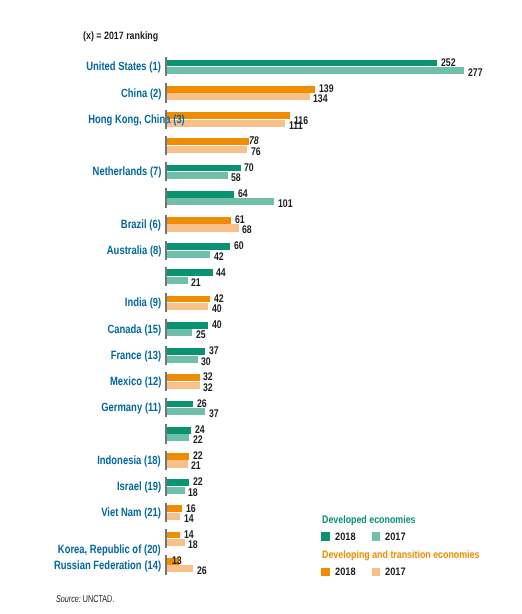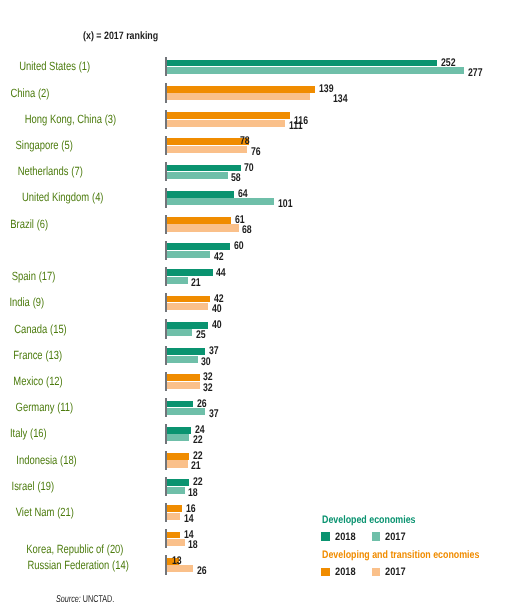--- a/index.html
+++ b/index.html
@@ -9,21 +9,21 @@
   .page{position:relative;width:522px;height:614px;background:#fff;}
   .cond{display:inline-block;transform-origin:left top;-webkit-font-smoothing:antialiased;filter:opacity(1);}
   .note{position:absolute;left:82.7px;top:30.4px;font-size:10.7px;font-weight:bold;color:#1d1d1d;}
   .note .cond{transform:scaleX(0.83);}
   .plot{position:absolute;left:0;top:0;width:522px;height:614px;}
   .grp{position:absolute;left:0;width:522px;}
   .tick{position:absolute;width:1.6px;background:#72757a;}
   .bar{position:absolute;left:165.2px;}
   .vlab{position:absolute;font-size:11.2px;font-weight:bold;color:#1d1d1d;white-space:nowrap;}
   .vlab .cond{transform:scaleX(0.78);}
-  .clab{position:absolute;left:0;width:161.1px;font-size:12px;font-weight:normal;color:#4d7c0f;white-space:nowrap;text-align:left;}
+  .clab{position:absolute;left:0;width:161.1px;font-size:12px;font-weight:bold;color:#0369a1;white-space:nowrap;text-align:right;}
   .clab .cond{transform-origin:right top;transform:scaleX(0.787);}
   .rank{font-size:11.9px;margin-left:0.2px;}
   .legend{position:absolute;}
   .lg-title{position:absolute;font-size:10.8px;font-weight:bold;white-space:nowrap;}
   .lg-title .cond{transform:scaleX(0.82);}
   .sw{position:absolute;width:8.6px;height:8.6px;}
   .lg-item{position:absolute;font-size:10.8px;font-weight:bold;color:#1d1d1d;white-space:nowrap;}
   .lg-item .cond{transform:scaleX(0.855);}
   .source{position:absolute;left:56.3px;top:593.5px;font-size:10px;color:#1d1d1d;white-space:nowrap;}
   .source .cond{transform:scaleX(0.72);}
@@ -40,77 +40,75 @@
         <div class="vlab" style="left: 440.61px; top: -0.4px;"><span class="cond">252</span></div>
         <div class="bar" style="top: 9.9px; height: 7.2px; background: rgb(111, 191, 169); width: 298.77px;"></div>
         <div class="vlab" style="left: 467.57px; top: 9.9px;"><span class="cond">277</span></div>
         <div class="clab" style="top: 2.2px;"><span class="cond"><span>United States</span> <span class="rank">(1)</span></span></div>
         <div class="tick" style="left: 165px; top: 0px; height: 19.3px;"></div>
       </div>
       <div class="grp" style="top: 83.42px; height: 19.3px;">
         <div class="bar" style="top: 2.5px; height: 6.8px; background: rgb(240, 140, 0); width: 149.93px;"></div>
         <div class="vlab" style="left: 318.73px; top: -0.4px;"><span class="cond">139</span></div>
         <div class="bar" style="top: 9.9px; height: 7.2px; background: rgb(250, 192, 138); width: 144.53px;"></div>
-        <div class="vlab" style="left: 313.33px; top: 9.9px; margin-left: 20px;"><span class="cond">134</span></div>
+        <div class="vlab" style="left: 313.33px; top: 9.9px;"><span class="cond">134</span></div>
         <div class="clab" style="top: 2.2px;"><span class="cond"><span>China</span> <span class="rank">(2)</span></span></div>
         <div class="tick" style="left: 165px; top: 0px; height: 19.3px;"></div>
       </div>
       <div class="grp" style="top: 109.64px; height: 19.3px;">
         <div class="bar" style="top: 2.5px; height: 6.8px; background: rgb(240, 140, 0); width: 125.12px;"></div>
         <div class="vlab" style="left: 293.92px; top: -0.4px; margin-top: 6px;"><span class="cond">116</span></div>
         <div class="bar" style="top: 9.9px; height: 7.2px; background: rgb(250, 192, 138); width: 119.72px;"></div>
         <div class="vlab" style="left: 288.52px; top: 9.9px;"><span class="cond">111</span></div>
-        <div class="clab" style="top: 2.2px;"><span class="cond"><span>Hong Kong, China</span> <span class="rank">(3)</span></span></div>
+        <div class="clab" style="top: 2.2px; padding-left: 24px;"><span class="cond"><span>Hong Kong, China</span> <span class="rank">(3)</span></span></div>
         <div class="tick" style="left: 165px; top: 0px; height: 19.3px;"></div>
       </div>
       <div class="grp" style="top: 135.86px; height: 19.3px;">
         <div class="bar" style="top: 2.5px; height: 6.8px; background: rgb(240, 140, 0); width: 84.13px;"></div>
-        <div class="vlab" style="left: 240px; top: -0.4px;"><span class="cond">78</span></div>
+        <div class="vlab" style="left: 249px; top: -0.4px; font-style: italic;"><span class="cond">78</span></div>
         <div class="bar" style="top: 9.9px; height: 7.2px; background: rgb(250, 192, 138); width: 81.97px;"></div>
         <div class="vlab" style="left: 250.77px; top: 9.9px;"><span class="cond">76</span></div>
-        <div class="clab" style="top: 2.2px;"><span class="cond"><span>Singapore</span> <span class="rank">(5)</span></span></div>
         <div class="tick" style="left: 165px; top: 0px; height: 19.3px;"></div>
       </div>
       <div class="grp" style="top: 162.08px; height: 19.3px;">
         <div class="bar" style="top: 2.5px; height: 6.8px; background: rgb(10, 147, 112); width: 75.5px;"></div>
         <div class="vlab" style="left: 244.3px; top: -0.4px;"><span class="cond">70</span></div>
         <div class="bar" style="top: 9.9px; height: 7.2px; background: rgb(111, 191, 169); width: 62.56px;"></div>
         <div class="vlab" style="left: 231.36px; top: 9.9px;"><span class="cond">58</span></div>
         <div class="clab" style="top: 2.2px;"><span class="cond"><span>Netherlands</span> <span class="rank">(7)</span></span></div>
         <div class="tick" style="left: 165px; top: 0px; height: 19.3px;"></div>
       </div>
       <div class="grp" style="top: 188.3px; height: 19.3px;">
         <div class="bar" style="top: 2.5px; height: 6.8px; background: rgb(10, 147, 112); width: 69.03px;"></div>
         <div class="vlab" style="left: 237.83px; top: -0.4px;"><span class="cond">64</span></div>
         <div class="bar" style="top: 9.9px; height: 7.2px; background: rgb(111, 191, 169); width: 108.94px;"></div>
         <div class="vlab" style="left: 277.74px; top: 9.9px;"><span class="cond">101</span></div>
-        <div class="clab" style="top: 2.2px;"><span class="cond"><span>United Kingdom</span> <span class="rank">(4)</span></span></div>
         <div class="tick" style="left: 165px; top: 0px; height: 19.3px;"></div>
       </div>
       <div class="grp" style="top: 214.52px; height: 19.3px;">
         <div class="bar" style="top: 2.5px; height: 6.8px; background: rgb(240, 140, 0); width: 65.79px;"></div>
         <div class="vlab" style="left: 234.59px; top: -0.4px;"><span class="cond">61</span></div>
         <div class="bar" style="top: 9.9px; height: 7.2px; background: rgb(250, 192, 138); width: 73.34px;"></div>
         <div class="vlab" style="left: 242.14px; top: 9.9px;"><span class="cond">68</span></div>
         <div class="clab" style="top: 2.2px;"><span class="cond"><span>Brazil</span> <span class="rank">(6)</span></span></div>
         <div class="tick" style="left: 165px; top: 0px; height: 19.3px;"></div>
       </div>
       <div class="grp" style="top: 240.74px; height: 19.3px;">
         <div class="bar" style="top: 2.5px; height: 6.8px; background: rgb(10, 147, 112); width: 64.72px;"></div>
         <div class="vlab" style="left: 233.52px; top: -0.4px;"><span class="cond">60</span></div>
         <div class="bar" style="top: 9.9px; height: 7.2px; background: rgb(111, 191, 169); width: 45.3px;"></div>
         <div class="vlab" style="left: 214.1px; top: 9.9px;"><span class="cond">42</span></div>
+        <div class="clab" style="top: 2.2px;"><span class="cond"><span>Australia</span> <span class="rank">(8)</span></span></div>
         <div class="tick" style="left: 165px; top: 0px; height: 19.3px;"></div>
       </div>
       <div class="grp" style="top: 266.96px; height: 19.3px;">
         <div class="bar" style="top: 2.5px; height: 6.8px; background: rgb(10, 147, 112); width: 47.46px;"></div>
         <div class="vlab" style="left: 216.26px; top: -0.4px;"><span class="cond">44</span></div>
         <div class="bar" style="top: 9.9px; height: 7.2px; background: rgb(111, 191, 169); width: 22.65px;"></div>
         <div class="vlab" style="left: 191.45px; top: 9.9px;"><span class="cond">21</span></div>
-        <div class="clab" style="top: 2.2px;"><span class="cond"><span>Spain</span> <span class="rank">(17)</span></span></div>
         <div class="tick" style="left: 165px; top: 0px; height: 19.3px;"></div>
       </div>
       <div class="grp" style="top: 293.18px; height: 19.3px;">
         <div class="bar" style="top: 2.5px; height: 6.8px; background: rgb(240, 140, 0); width: 45.3px;"></div>
         <div class="vlab" style="left: 214.1px; top: -0.4px;"><span class="cond">42</span></div>
         <div class="bar" style="top: 9.9px; height: 7.2px; background: rgb(250, 192, 138); width: 43.14px;"></div>
         <div class="vlab" style="left: 211.94px; top: 9.9px;"><span class="cond">40</span></div>
         <div class="clab" style="top: 2.2px;"><span class="cond"><span>India</span> <span class="rank">(9)</span></span></div>
         <div class="tick" style="left: 165px; top: 0px; height: 19.3px;"></div>
       </div>
@@ -144,21 +142,20 @@
         <div class="bar" style="top: 9.9px; height: 7.2px; background: rgb(111, 191, 169); width: 39.91px;"></div>
         <div class="vlab" style="left: 208.71px; top: 9.9px;"><span class="cond">37</span></div>
         <div class="clab" style="top: 2.2px;"><span class="cond"><span>Germany</span> <span class="rank">(11)</span></span></div>
         <div class="tick" style="left: 165px; top: 0px; height: 19.3px;"></div>
       </div>
       <div class="grp" style="top: 424.28px; height: 19.3px;">
         <div class="bar" style="top: 2.5px; height: 6.8px; background: rgb(10, 147, 112); width: 25.89px;"></div>
         <div class="vlab" style="left: 194.69px; top: -0.4px;"><span class="cond">24</span></div>
         <div class="bar" style="top: 9.9px; height: 7.2px; background: rgb(111, 191, 169); width: 23.73px;"></div>
         <div class="vlab" style="left: 192.53px; top: 9.9px;"><span class="cond">22</span></div>
-        <div class="clab" style="top: 2.2px;"><span class="cond"><span>Italy</span> <span class="rank">(16)</span></span></div>
         <div class="tick" style="left: 165px; top: 0px; height: 19.3px;"></div>
       </div>
       <div class="grp" style="top: 450.5px; height: 19.3px;">
         <div class="bar" style="top: 2.5px; height: 6.8px; background: rgb(240, 140, 0); width: 23.73px;"></div>
         <div class="vlab" style="left: 192.53px; top: -0.4px;"><span class="cond">22</span></div>
         <div class="bar" style="top: 9.9px; height: 7.2px; background: rgb(250, 192, 138); width: 22.65px;"></div>
         <div class="vlab" style="left: 191.45px; top: 9.9px;"><span class="cond">21</span></div>
         <div class="clab" style="top: 2.2px;"><span class="cond"><span>Indonesia</span> <span class="rank">(18)</span></span></div>
         <div class="tick" style="left: 165px; top: 0px; height: 19.3px;"></div>
       </div>

